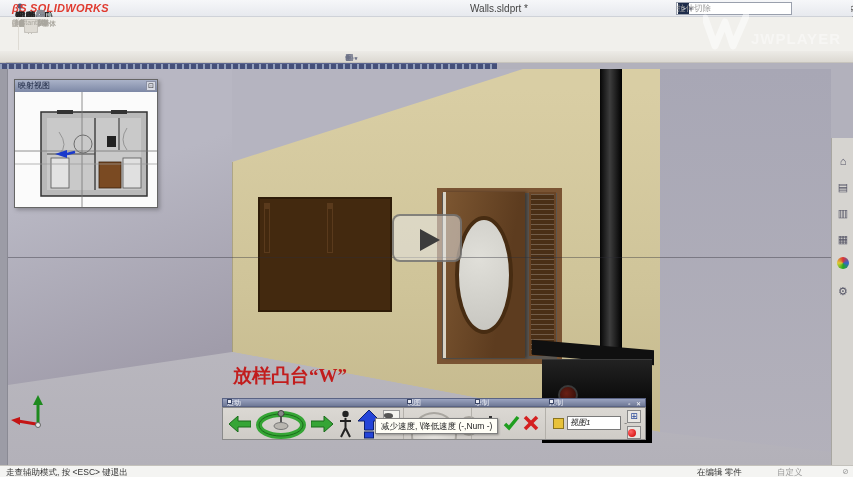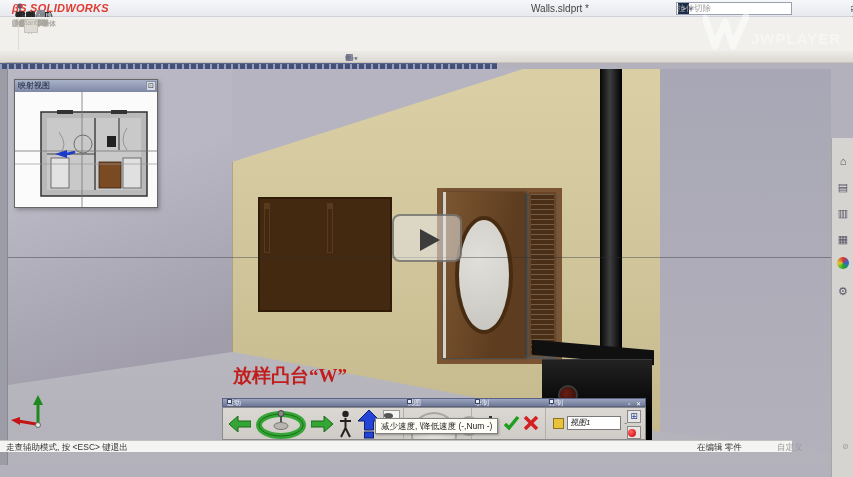--- a/index.html
+++ b/index.html
@@ -11,21 +11,21 @@
   
   .menubar{left:0;top:0;width:853px;height:17px;background:linear-gradient(#f6f7f9,#e7e9ee);
            border-bottom:1px solid #cfd2d8;display:flex;align-items:center;padding:0 8px;}
   .menubar>*{position:static;}
   .logo{font-weight:bold;font-style:italic;color:#e03a2f;font-size:11px;letter-spacing:.3px;
         padding:0 8px 0 4px;white-space:nowrap;}
   .menu-item{font-size:10.5px;color:#222;padding:0 7px;line-height:17px;cursor:default;white-space:nowrap;}
   .pin{width:12px;height:12px;margin:0 6px;}
   .qicon{font-size:10px;color:#8a8f98;padding:0 4px;white-space:nowrap;}
   .qicon .car{font-size:6px;color:#9aa;}
-  .doc-title{position:absolute;left:470px;top:0;width:180px;text-align:center;font-size:10px;
+  .doc-title{position:absolute;left:470px;top:0;width:180px;text-align:left;font-size:10px;
              color:#444;line-height:17px;}
   .searchbox{position:absolute;left:676px;top:2px;width:116px;height:13px;background:#fff;
              border:1px solid #9aa0ad;display:flex;align-items:center;}
   .searchbox>*{position:static;}
   .search-flag{width:11px;height:11px;background:#1c2b4a;margin:0 2px 0 1px;color:#fff;
                font-size:8px;line-height:11px;text-align:center;flex:0 0 auto;}
   .search-ph{font-size:8.5px;color:#9a9a9a;flex:1;white-space:nowrap;overflow:hidden;}
   .tb-right{position:absolute;right:2px;top:0;height:17px;display:flex;align-items:center;gap:6px;}
   .tb-right>*{position:static;}
   .tbr{font-size:10px;color:#555;line-height:17px;}
@@ -143,21 +143,21 @@
   .wt-tooltip{left:375px;top:418px;height:16px;background:#fffef6;border:1px solid #808080;
               font-size:8.5px;color:#222;line-height:14px;padding:0 5px;white-space:nowrap;
               box-shadow:1px 1px 2px rgba(0,0,0,.3);z-index:6;}
 
   
   .taskpane{left:831px;top:69px;width:22px;height:396px;background:#d6d4d0;border-left:1px solid #a8a6a0;}
   .tp-icon{left:3px;width:16px;height:16px;font-size:11px;color:#556;text-align:center;line-height:16px;}
   .tp-ball{border-radius:50%;background:conic-gradient(#d33,#36c,#2a2,#dc3,#d33);width:12px!important;height:12px!important;left:5px!important;}
 
   
-  .statusbar{left:0;top:440px;width:792px;height:12px;background:#f4f4f2;border-top:1px solid #c4c2bc;}
+  .statusbar{left:0;top:465px;width:853px;height:12px;background:#f4f4f2;border-top:1px solid #c4c2bc;}
   .sb-msg{left:6px;top:1px;font-size:8.5px;color:#333;white-space:nowrap;}
   .sb-edit{left:697px;top:1px;font-size:8.5px;color:#333;white-space:nowrap;}
   .sb-custom{left:777px;top:1px;font-size:8.5px;color:#9a9a9a;white-space:nowrap;}
   .sb-ico{left:842px;top:1px;font-size:8px;color:#999;}
 
   
   .play-overlay{left:392px;top:214px;width:70px;height:48px;border-radius:8px;z-index:8;
                 background:rgba(228,228,228,.55);border:2px solid rgba(85,85,85,.65);}
   .play-overlay b{position:static;display:block;margin:13px 0 0 26px;width:0;height:0;
                   border-left:20px solid #3c3c3c;border-top:11px solid transparent;border-bottom:11px solid transparent;}

